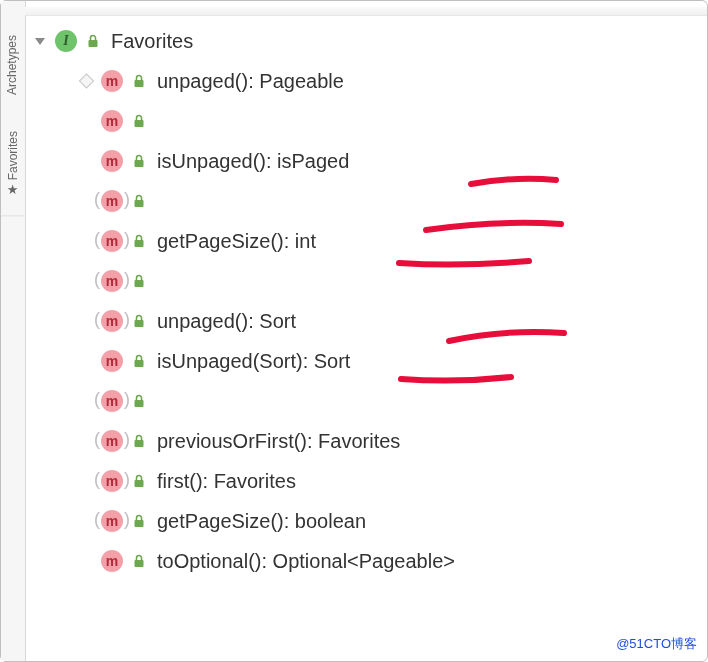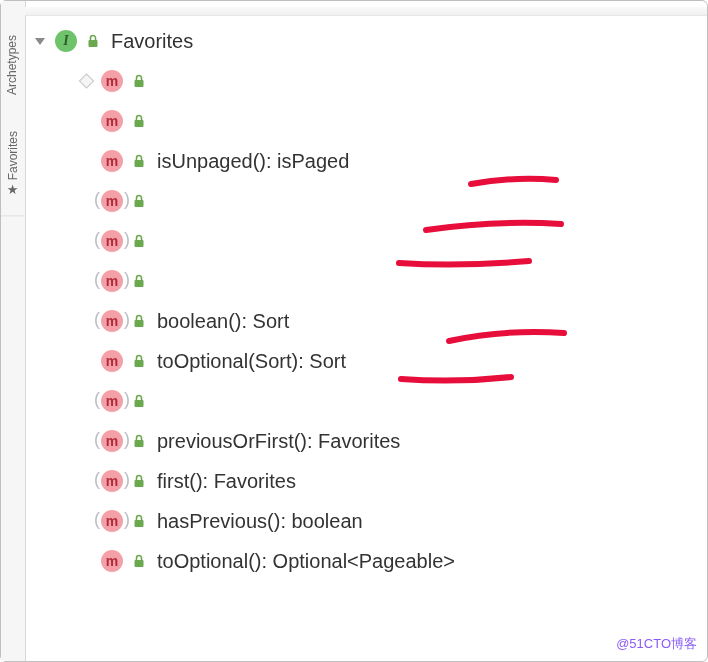--- a/index.html
+++ b/index.html
@@ -112,21 +112,21 @@
     background: #f5f5f5;
   }
   .annot {
     position: absolute;
     pointer-events: none;
   }
   .watermark {
     position: absolute;
     right: 10px; bottom: 8px;
     font-size: 13px;
-    color: #8b5cf6;
+    color: #1d4ed8;
     font-family: Arial, sans-serif;
   }
 </style>
 </head>
 <body>
 
 <div class="frame">
 
   <div class="side-tabs">
     <div class="side-tab">Archetypes</div>
@@ -159,20 +159,21 @@
           <span class="diamond-gutter"></span>
           <span class="icon-circle icon-method">
             <span>m</span>
           </span>
           <span class="lock">
             <svg viewBox="0 0 16 16" width="16" height="16">
               <rect x="3.5" y="7" width="9" height="7" rx="1" fill="#6ba84f"></rect>
               <path d="M5.5 7 V5 a2.5 2.5 0 0 1 5 0 V7" fill="none" stroke="#6ba84f" stroke-width="1.6"></path>
             </svg>
           </span>
+          <span class="label">unpaged(): Pageable</span>
         </div>
         <div class="row child">
           <span class="icon-circle icon-method">
             <span>m</span>
           </span>
           <span class="lock">
             <svg viewBox="0 0 16 16" width="16" height="16">
               <rect x="3.5" y="7" width="9" height="7" rx="1" fill="#6ba84f"></rect>
               <path d="M5.5 7 V5 a2.5 2.5 0 0 1 5 0 V7" fill="none" stroke="#6ba84f" stroke-width="1.6"></path>
             </svg>
@@ -204,55 +205,56 @@
         <div class="row child">
           <span class="icon-circle icon-method parens-badge">
             <span>m</span>
           </span>
           <span class="lock">
             <svg viewBox="0 0 16 16" width="16" height="16">
               <rect x="3.5" y="7" width="9" height="7" rx="1" fill="#6ba84f"></rect>
               <path d="M5.5 7 V5 a2.5 2.5 0 0 1 5 0 V7" fill="none" stroke="#6ba84f" stroke-width="1.6"></path>
             </svg>
           </span>
-        </div>
-        <div class="row child">
-          <span class="icon-circle icon-method parens-badge">
-            <span>m</span>
-          </span>
-          <span class="lock">
-            <svg viewBox="0 0 16 16" width="16" height="16">
-              <rect x="3.5" y="7" width="9" height="7" rx="1" fill="#6ba84f"></rect>
-              <path d="M5.5 7 V5 a2.5 2.5 0 0 1 5 0 V7" fill="none" stroke="#6ba84f" stroke-width="1.6"></path>
-            </svg>
-          </span>
-        </div>
-        <div class="row child">
-          <span class="icon-circle icon-method parens-badge">
-            <span>m</span>
-          </span>
-          <span class="lock">
-            <svg viewBox="0 0 16 16" width="16" height="16">
-              <rect x="3.5" y="7" width="9" height="7" rx="1" fill="#6ba84f"></rect>
-              <path d="M5.5 7 V5 a2.5 2.5 0 0 1 5 0 V7" fill="none" stroke="#6ba84f" stroke-width="1.6"></path>
-            </svg>
-          </span>
-          <span class="label">boolean(): Sort</span>
-        </div>
-        <div class="row child">
-          <span class="icon-circle icon-method">
-            <span>m</span>
-          </span>
-          <span class="lock">
-            <svg viewBox="0 0 16 16" width="16" height="16">
-              <rect x="3.5" y="7" width="9" height="7" rx="1" fill="#6ba84f"></rect>
-              <path d="M5.5 7 V5 a2.5 2.5 0 0 1 5 0 V7" fill="none" stroke="#6ba84f" stroke-width="1.6"></path>
-            </svg>
-          </span>
-          <span class="label">toOptional(Sort): Sort</span>
+          <span class="label">getPageSize(): int</span>
+        </div>
+        <div class="row child">
+          <span class="icon-circle icon-method parens-badge">
+            <span>m</span>
+          </span>
+          <span class="lock">
+            <svg viewBox="0 0 16 16" width="16" height="16">
+              <rect x="3.5" y="7" width="9" height="7" rx="1" fill="#6ba84f"></rect>
+              <path d="M5.5 7 V5 a2.5 2.5 0 0 1 5 0 V7" fill="none" stroke="#6ba84f" stroke-width="1.6"></path>
+            </svg>
+          </span>
+        </div>
+        <div class="row child">
+          <span class="icon-circle icon-method parens-badge">
+            <span>m</span>
+          </span>
+          <span class="lock">
+            <svg viewBox="0 0 16 16" width="16" height="16">
+              <rect x="3.5" y="7" width="9" height="7" rx="1" fill="#6ba84f"></rect>
+              <path d="M5.5 7 V5 a2.5 2.5 0 0 1 5 0 V7" fill="none" stroke="#6ba84f" stroke-width="1.6"></path>
+            </svg>
+          </span>
+          <span class="label">unpaged(): Sort</span>
+        </div>
+        <div class="row child">
+          <span class="icon-circle icon-method">
+            <span>m</span>
+          </span>
+          <span class="lock">
+            <svg viewBox="0 0 16 16" width="16" height="16">
+              <rect x="3.5" y="7" width="9" height="7" rx="1" fill="#6ba84f"></rect>
+              <path d="M5.5 7 V5 a2.5 2.5 0 0 1 5 0 V7" fill="none" stroke="#6ba84f" stroke-width="1.6"></path>
+            </svg>
+          </span>
+          <span class="label">isUnpaged(Sort): Sort</span>
         </div>
         <div class="row child">
           <span class="icon-circle icon-method parens-badge">
             <span>m</span>
           </span>
           <span class="lock">
             <svg viewBox="0 0 16 16" width="16" height="16">
               <rect x="3.5" y="7" width="9" height="7" rx="1" fill="#6ba84f"></rect>
               <path d="M5.5 7 V5 a2.5 2.5 0 0 1 5 0 V7" fill="none" stroke="#6ba84f" stroke-width="1.6"></path>
             </svg>
@@ -285,21 +287,21 @@
         <div class="row child">
           <span class="icon-circle icon-method parens-badge">
             <span>m</span>
           </span>
           <span class="lock">
             <svg viewBox="0 0 16 16" width="16" height="16">
               <rect x="3.5" y="7" width="9" height="7" rx="1" fill="#6ba84f"></rect>
               <path d="M5.5 7 V5 a2.5 2.5 0 0 1 5 0 V7" fill="none" stroke="#6ba84f" stroke-width="1.6"></path>
             </svg>
           </span>
-          <span class="label">hasPrevious(): boolean</span>
+          <span class="label">getPageSize(): boolean</span>
         </div>
         <div class="row child">
           <span class="icon-circle icon-method">
             <span>m</span>
           </span>
           <span class="lock">
             <svg viewBox="0 0 16 16" width="16" height="16">
               <rect x="3.5" y="7" width="9" height="7" rx="1" fill="#6ba84f"></rect>
               <path d="M5.5 7 V5 a2.5 2.5 0 0 1 5 0 V7" fill="none" stroke="#6ba84f" stroke-width="1.6"></path>
             </svg>

